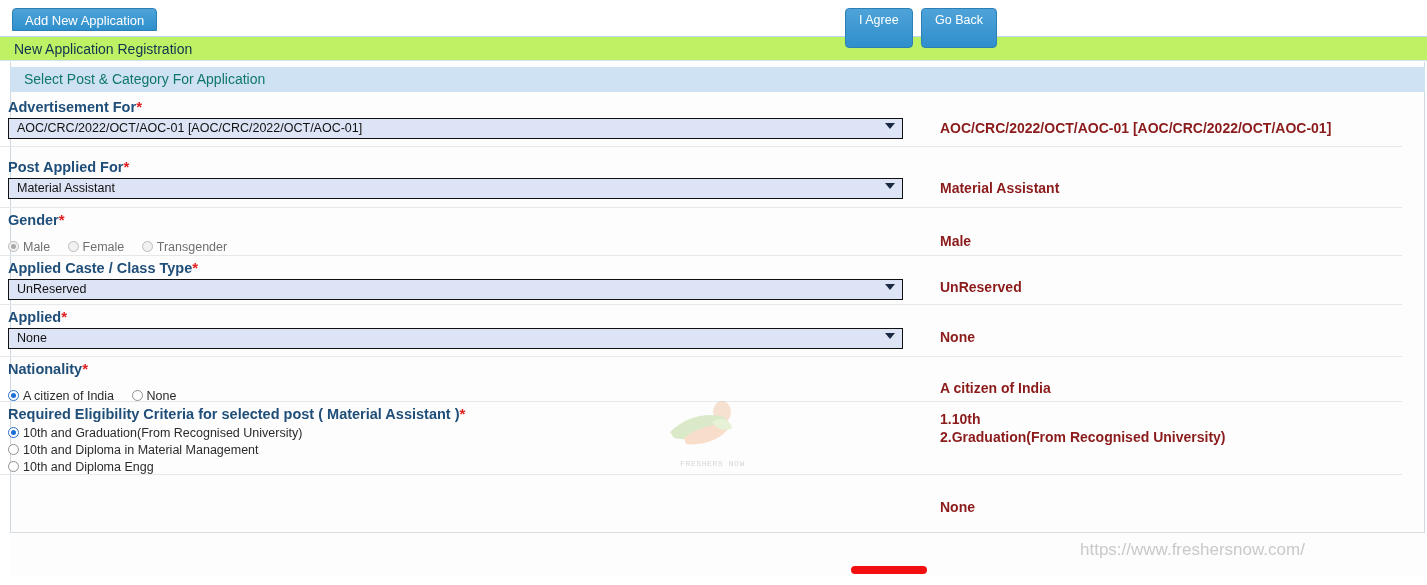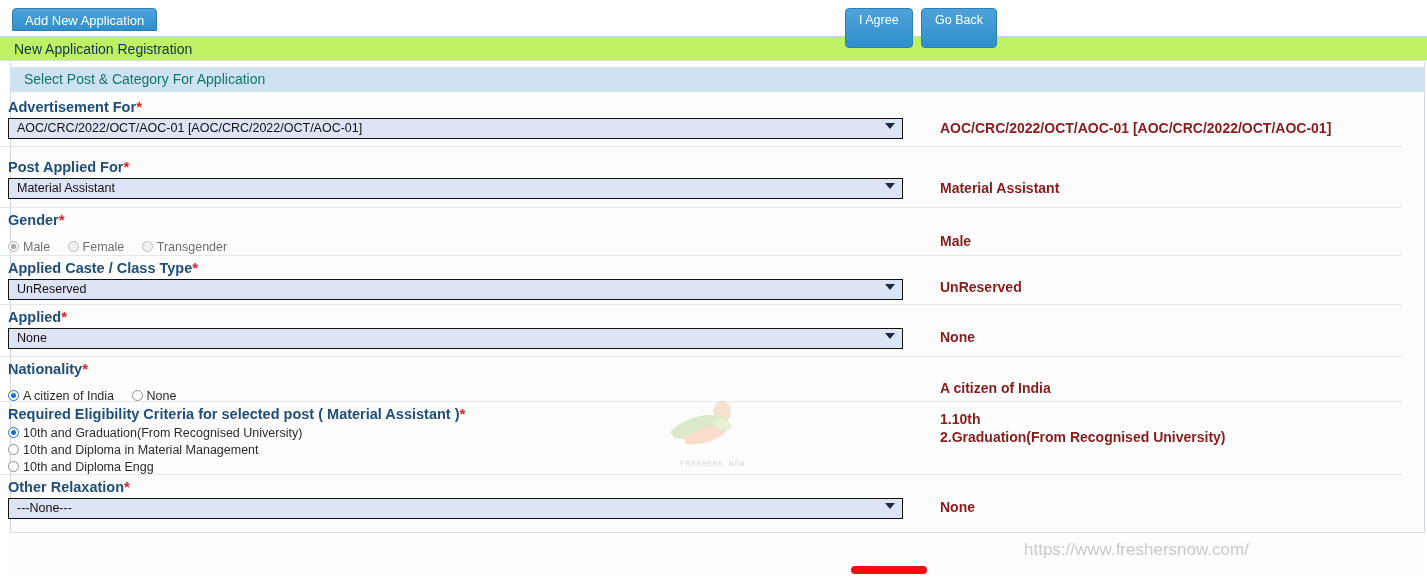--- a/index.html
+++ b/index.html
@@ -248,21 +248,21 @@
   #btn-back  { left: 921px; }
   .redbar {
     position: absolute;
     left: 851px; top: 566px;
     width: 76px; height: 8px;
     background: #f30f0f;
     border-radius: 4px;
   }
   .wm-url {
     position: absolute;
-    left: 1024px; top: 540px;
+    left: 1080px; top: 540px;
     font-size: 17px;
     color: #c9c9c9;
     white-space: nowrap;
     font-family: "Liberation Sans", sans-serif;
   }
 </style>
 </head>
 <body>
 
 <div id="page">
@@ -397,29 +397,20 @@
           </div>
         </div>
       </div>
       <div class="right">
         <div class="rval" style="padding-top:8px;">1.10th</div>
         <div class="rval">2.Graduation(From Recognised University)</div>
       </div>
     </div>
 
     <div class="row" style="height:52px;">
-      <div class="left">
-        <div class="flabel">
-          <span>Other Relaxation</span><span class="req">*</span>
-        </div>
-        <div class="sel">
-          <span>---None---</span>
-          <span class="chev"></span>
-        </div>
-      </div>
       <div class="right">
         <div class="rval" style="padding-top:23px;">None</div>
       </div>
     </div>
 
   </div>
 
   <div class="watermark">
     <svg width="105" height="60" viewBox="0 0 105 60">
       <ellipse cx="62" cy="14" rx="9" ry="11" fill="#e8a06a"></ellipse>

